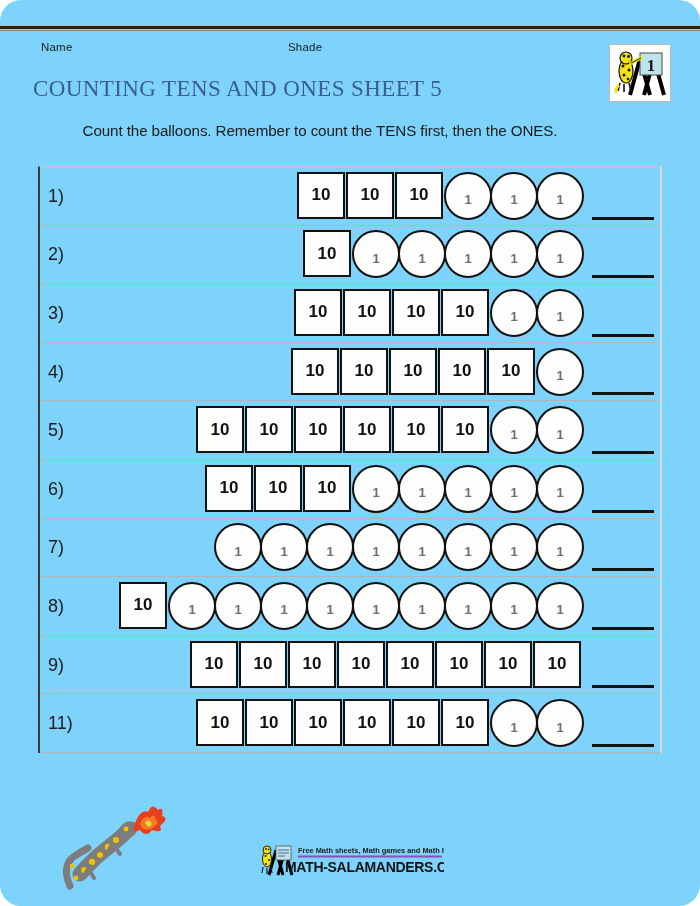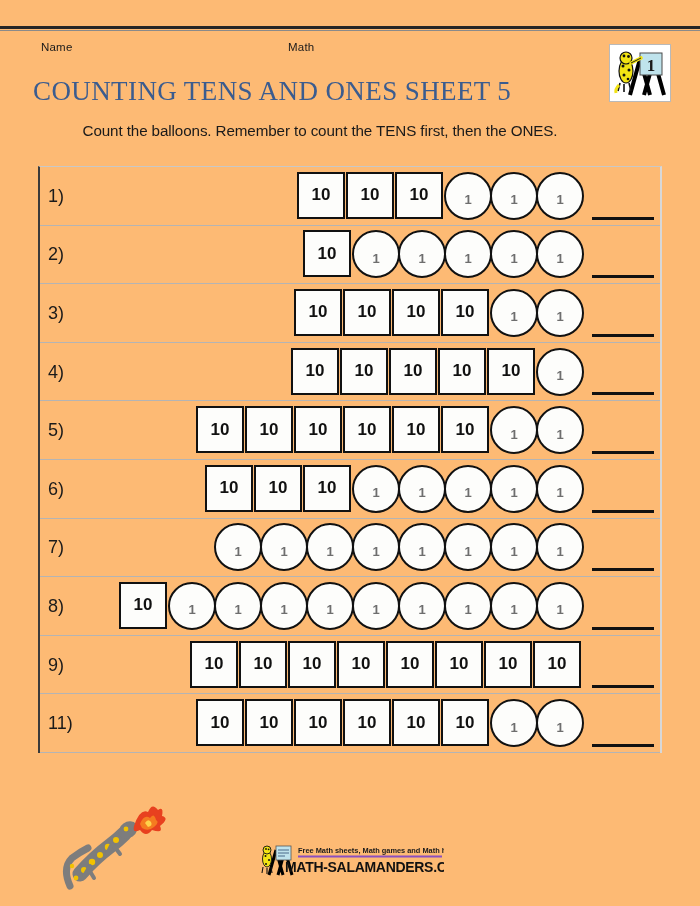--- a/index.html
+++ b/index.html
@@ -12,21 +12,22 @@
     height: 906px;
     font-family: "Liberation Sans", sans-serif;
     position: relative;
     overflow: hidden;
   }
 
   .page {
     position: relative;
     width: 700px;
     height: 906px;
-    background: #fdba74;
+    background: #7dd3fc;
+    border-radius: 21px;
   }
 
   
   .top-rule {
     position: absolute;
     left: 0;
     top: 26px;
     width: 700px;
     height: 3px;
     background: #262626;
@@ -56,21 +57,21 @@
     font-size: 11.5px;
     color: #1a1a1a;
     letter-spacing: .2px;
   }
 
   .sheet-title {
     position: absolute;
     left: 33px;
     top: 76px;
     font-family: "Liberation Serif", serif;
-    font-size: 27px;
+    font-size: 23px;
     letter-spacing: .4px;
     color: #3b5c8f;
     white-space: nowrap;
   }
 
   
   .logo-box {
     position: absolute;
     left: 609px;
     top: 44px;
@@ -210,21 +211,21 @@
 </style>
 </head>
 <body>
 
 <div class="page">
 
   <div class="top-rule"></div>
   <div class="top-rule-thin"></div>
 
   <div class="hdr-name">Name</div>
-  <div class="hdr-date">Math</div>
+  <div class="hdr-date">Shade</div>
 
   <div class="sheet-title">COUNTING TENS AND ONES SHEET 5</div>
 
   <div class="logo-box">
     <svg width="60" height="56" viewBox="0 0 60 56">
       <rect x="0" y="0" width="60" height="56" fill="#ffffff"></rect>
 
       <path d="M30 14 L20 50 M30 14 L40 50 M44 14 L34 50 M44 14 L54 50" stroke="#000000" stroke-width="4" fill="none"></path>
 
       <rect x="30" y="8" width="22" height="22" fill="#bfe3ec" stroke="#4a4a4a" stroke-width="1"></rect>

